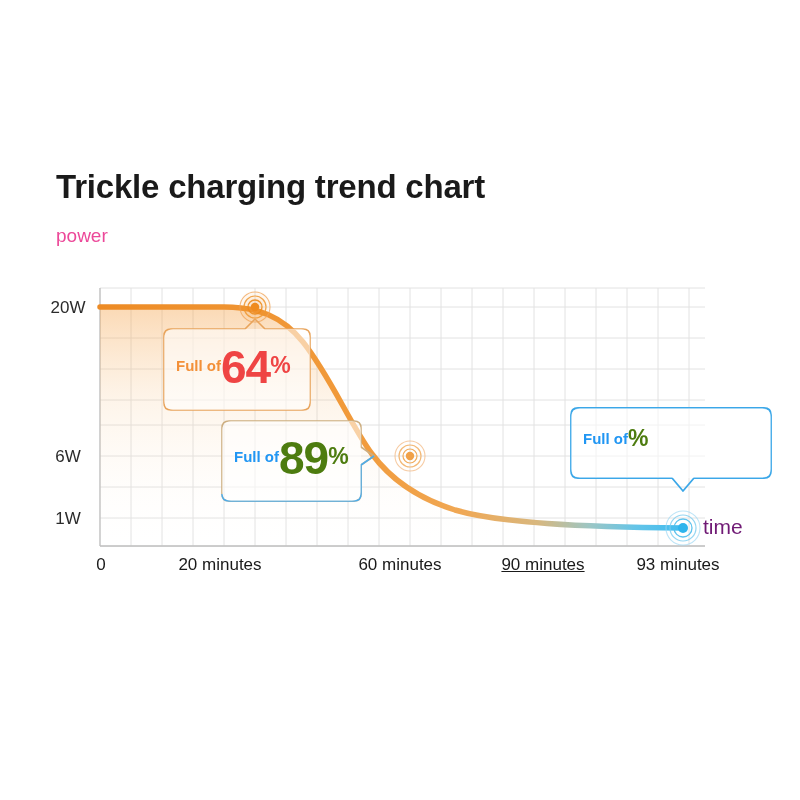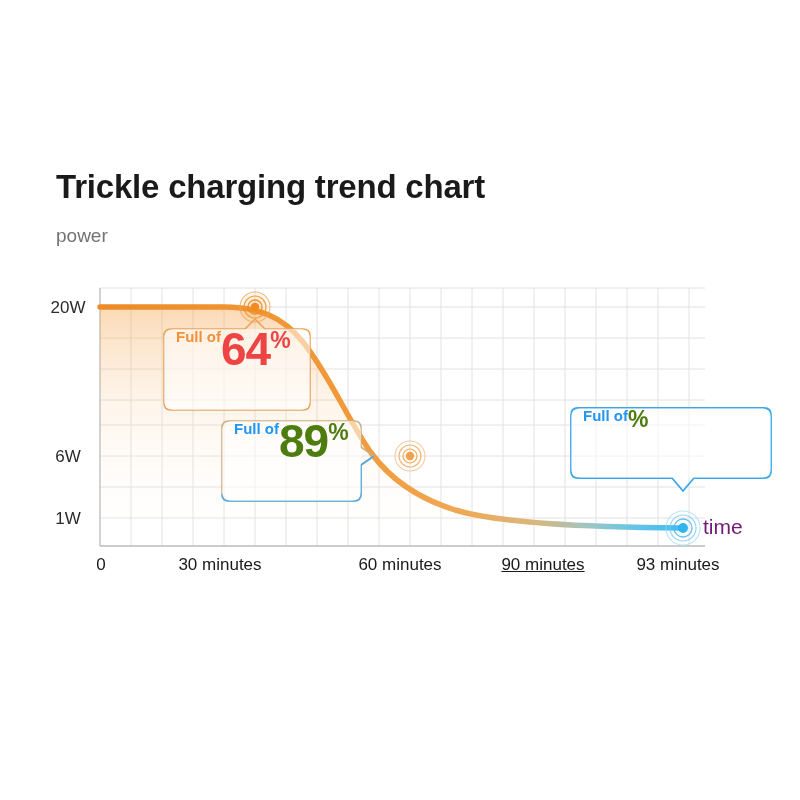--- a/index.html
+++ b/index.html
@@ -29,21 +29,21 @@
     font-weight: bold;
     color: #1a1a1a;
     letter-spacing: -0.2px;
     white-space: nowrap;
   }
   .axis-label-power {
     position: absolute;
     left: 56px;
     top: 209px;
     font-size: 19px;
-    color: #737373;
+    color: #ec4899;
     white-space: nowrap;
   }
   .axis-label-time {
     position: absolute;
     left: 703px;
     top: 499px;
     font-size: 21px;
     color: #701a75;
     white-space: nowrap;
   }
@@ -67,21 +67,21 @@
     position: absolute;
     left: 0;
     top: 0;
   }
   .callout {
     position: absolute;
     box-sizing: border-box;
     background: rgba(255,255,255,0.55);
     border-radius: 9px;
     display: flex;
-    align-items: flex-start;
+    align-items: center;
     padding: 0 10px 4px 12px;
   }
   .callout .lead {
     font-size: 15px;
     font-weight: bold;
     line-height: 1;
     padding-bottom: 5px;
     white-space: nowrap;
   }
   .callout .big {
@@ -208,21 +208,21 @@
 
     <path d="M578,392 L764,392 Q771,392 771,399 L771,455 Q771,462 764,462 L694,462
              L683,475 L672,462 L578,462 Q571,462 571,455 L571,399 Q571,392 578,392 Z" fill="none" stroke="#3BA7E8" stroke-width="1.8" stroke-linejoin="round"></path>
   </svg>
 
   <div class="ytick" style="left:42px; top:282px;">20W</div>
   <div class="ytick" style="left:42px; top:431px;">6W</div>
   <div class="ytick" style="left:42px; top:493px;">1W</div>
 
   <div class="xtick" style="left:101px; top:539px;">0</div>
-  <div class="xtick" style="left:220px; top:539px;">30 minutes</div>
+  <div class="xtick" style="left:220px; top:539px;">20 minutes</div>
   <div class="xtick" style="left:400px; top:539px;">60 minutes</div>
   <div class="xtick" style="left:543px; top:539px;text-decoration:underline;">90 minutes</div>
   <div class="xtick" style="left:678px; top:539px;">93 minutes</div>
 
   <div class="axis-label-time">time</div>
 
   <div class="callout" style="left:164px; top:313px; width:146px; height:81px;">
     <span class="lead orange-text">Full of</span>
     <span class="big orange-big">64</span>
     <span class="pct orange-big">%</span>

